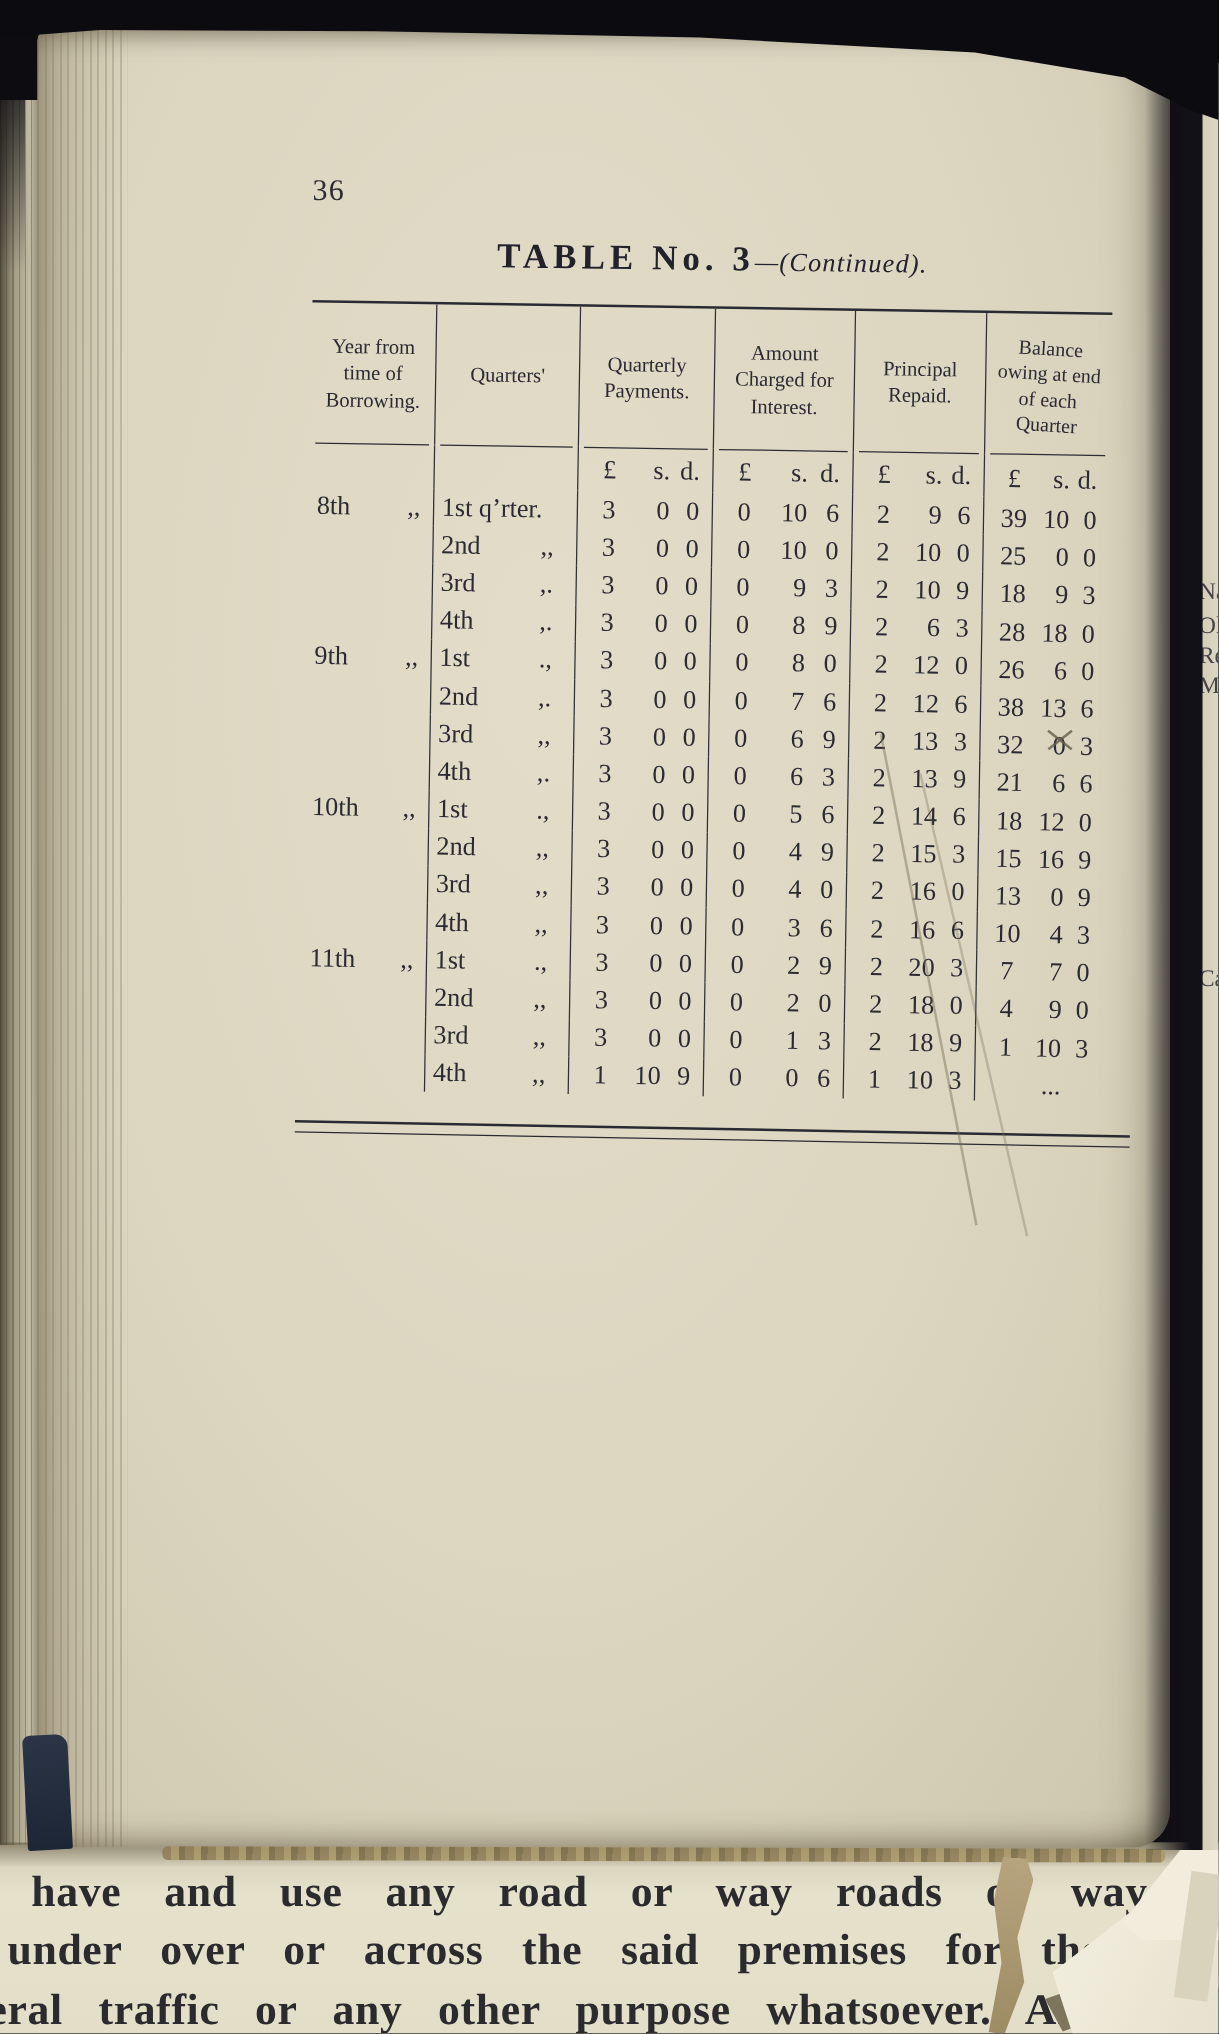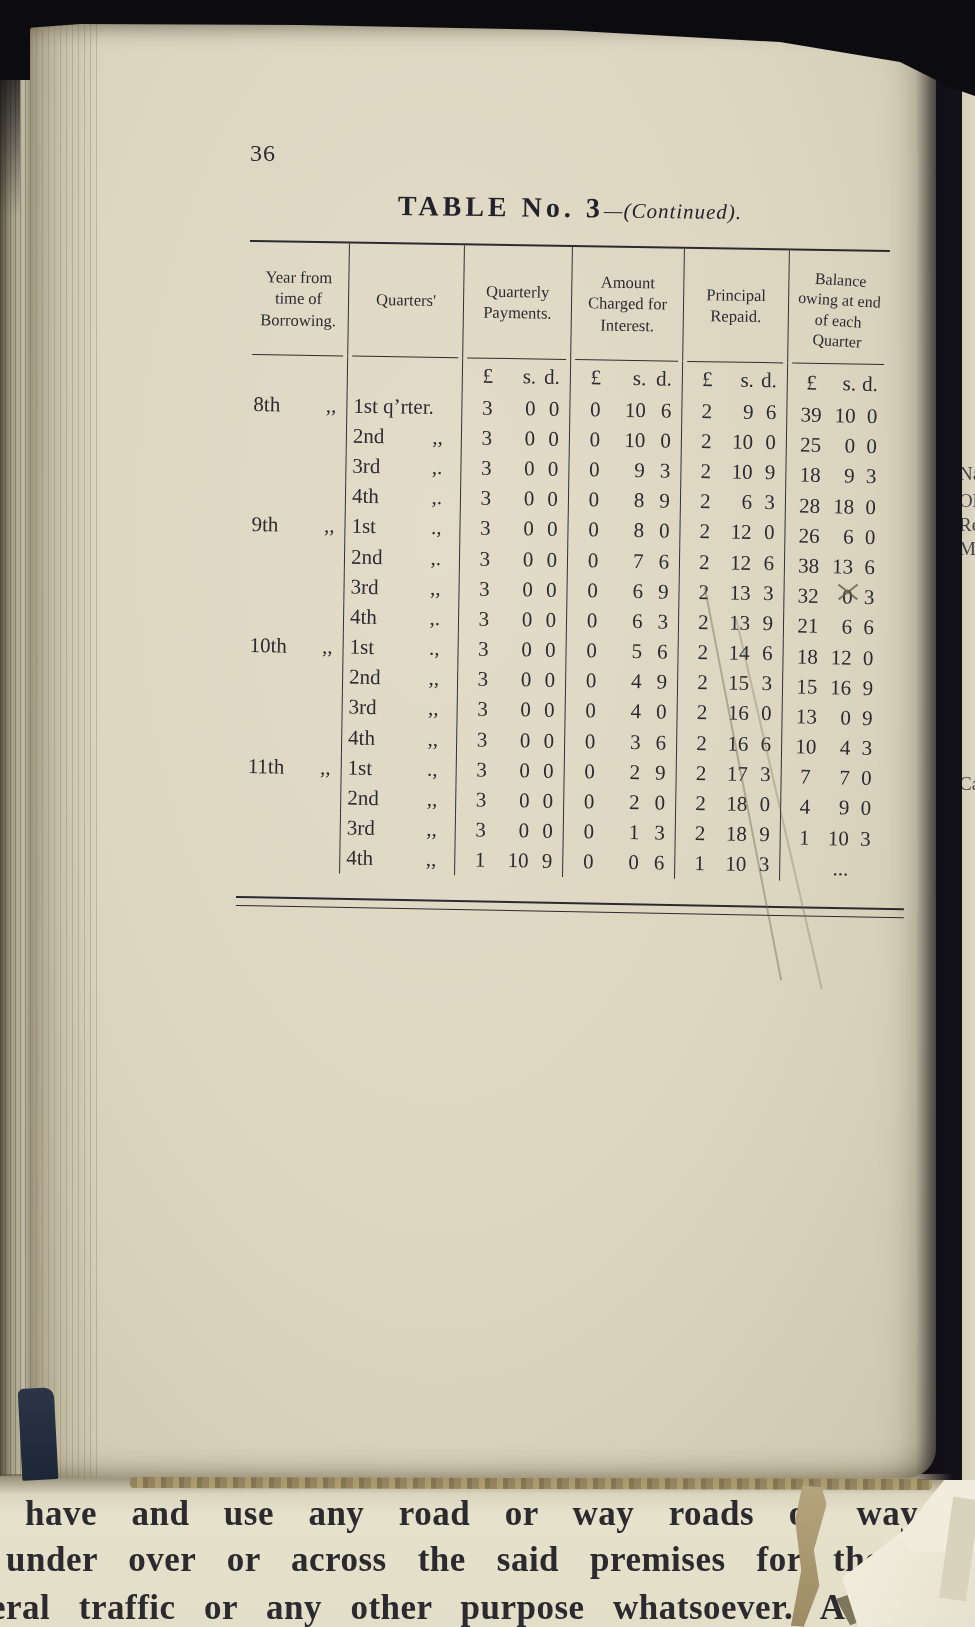--- a/index.html
+++ b/index.html
@@ -582,21 +582,21 @@
               <span class="u2">0</span>
               <span class="u3">0</span>
     </div>
     <div class="cell money b-r">
       <span class="u1">0</span>
               <span class="u2">2</span>
               <span class="u3">9</span>
     </div>
     <div class="cell money b-r">
       <span class="u1">2</span>
-              <span class="u2">17</span>
+              <span class="u2">20</span>
               <span class="u3">3</span>
     </div>
     <div class="cell money bal">
       <span class="u1">7</span>
               <span class="u2">7</span>
               <span class="u3">0</span>
     </div>
   </div>
 
   <div class="grid6 trow">

